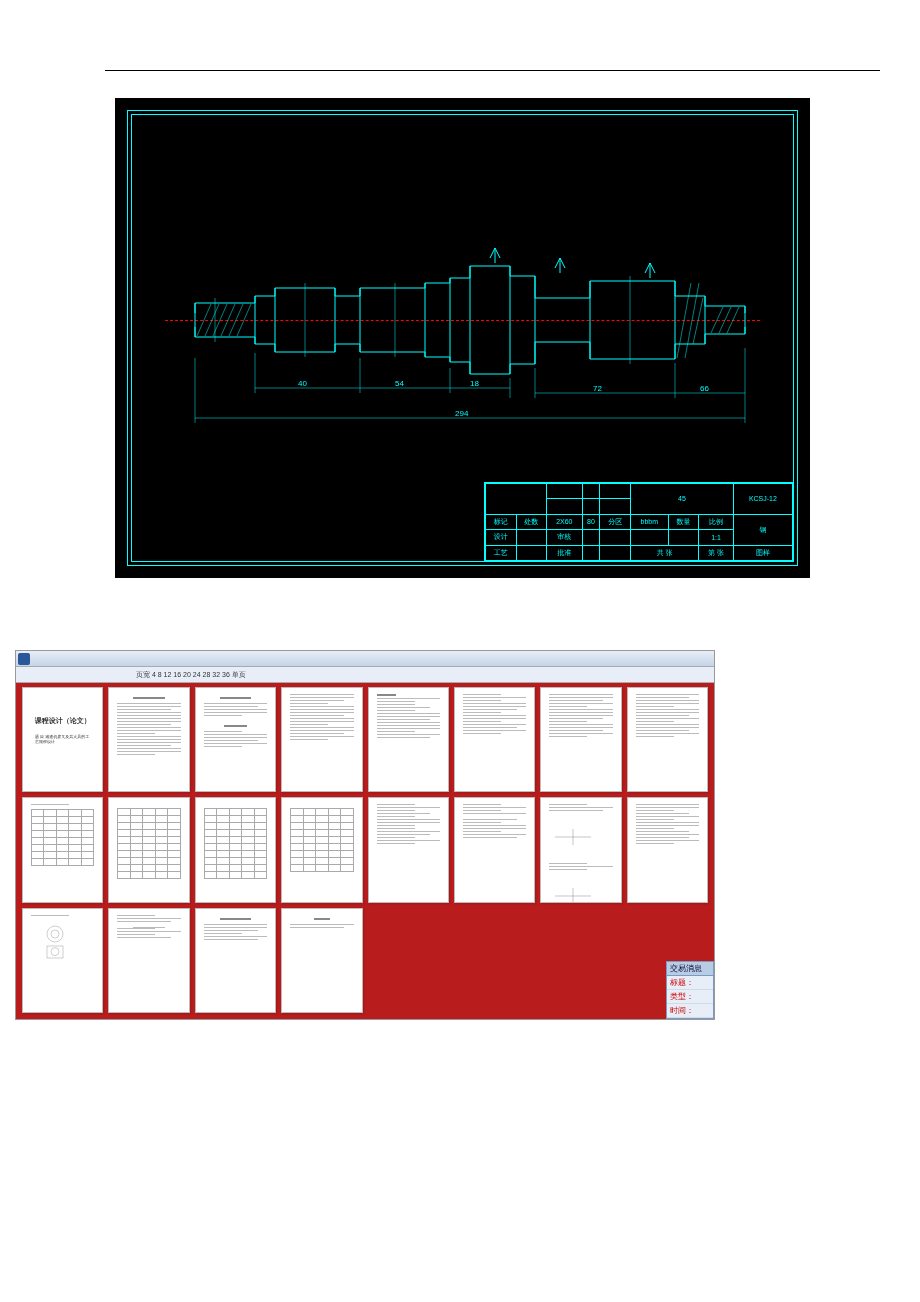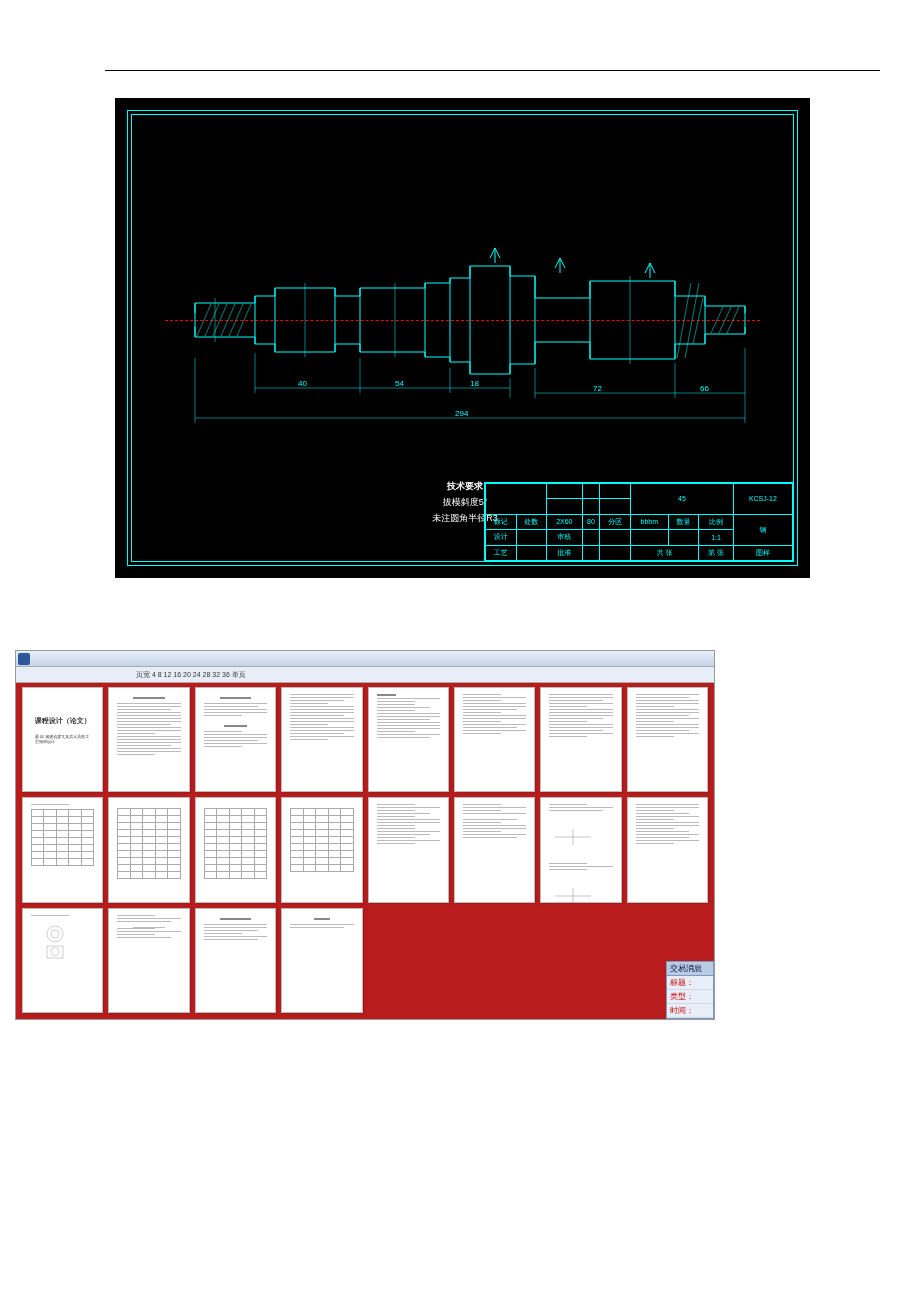--- a/index.html
+++ b/index.html
@@ -270,25 +270,20 @@
       <line x1="515" y1="178" x2="515" y2="266"></line>
     </g>
     <text class="dim-text" x="340" y="318">294</text>
     <text class="dim-text" x="183" y="288">40</text>
     <text class="dim-text" x="280" y="288">54</text>
     <text class="dim-text" x="355" y="288">18</text>
     <text class="dim-text" x="478" y="293">72</text>
     <text class="dim-text" x="585" y="293">66</text>
   </svg>
 
-  <div class="cad-note" style="top:380px;left:290px;width:120px">
-    <div style="font-weight:bold">技术要求</div>
-    <div>拔模斜度5°</div>
-    <div>未注圆角半径R3</div>
-  </div>
 
   <div class="titleblock">
     <table>
       <tbody>
           <tr>
         <td colspan="2" rowspan="2"></td>
             <td></td>
             <td></td>
             <td></td>
         <td colspan="3" rowspan="2">45</td>

